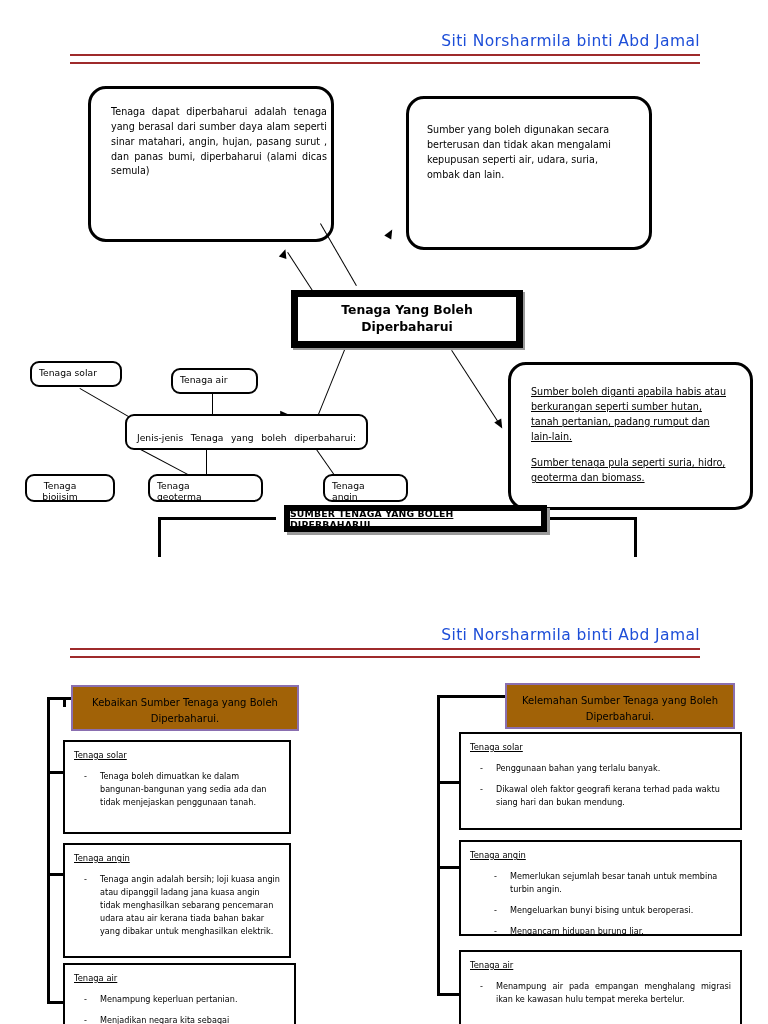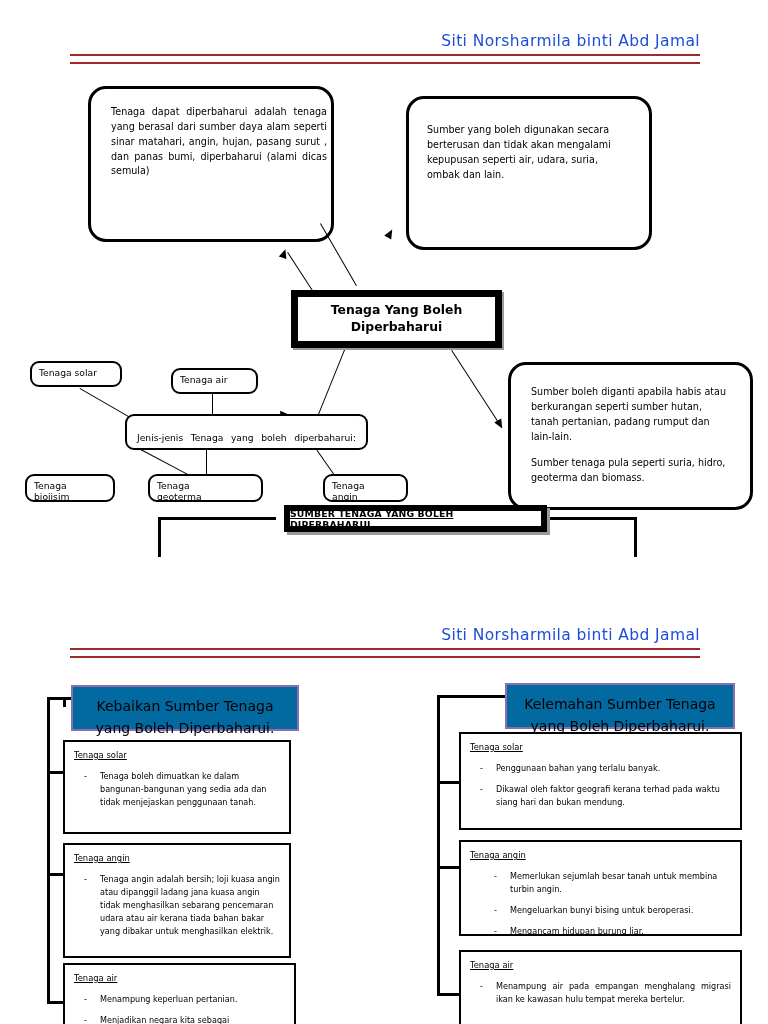--- a/index.html
+++ b/index.html
@@ -120,24 +120,24 @@
     border-left: 4px solid transparent;
     border-right: 4px solid transparent;
     border-bottom: 9px solid #000000;
     z-index: 2;
   }
 
   
   .purplebox {
     position: absolute;
     box-sizing: border-box;
-    background: #0369a1;
+    background: #a16207;
     border: 2px solid #8a6fb0;
     text-align: center;
-    font-size: 14px;
+    font-size: 10px;
     line-height: 1.6;
     padding: 8px 6px;
     font-family: "DejaVu Sans", sans-serif;
     z-index: 5;
   }
   .blkbox {
     position: absolute;
     box-sizing: border-box;
     background: #ffffff;
     border: 2.5px solid #000000;
@@ -198,50 +198,50 @@
   <div class="rbox plain" style="left:406px; top:96px; width:246px; height:154px; padding:24px 18px 0 18px;">
     <span class="txt">Sumber yang boleh digunakan secara berterusan dan tidak akan mengalami kepupusan seperti air, udara, suria, ombak dan lain.</span>
   </div>
 
   <div class="line" style="left:288px; top:252px; width:70px; transform:rotate(57deg);"></div>
   <div class="arrowhead" style="left:280px; top:249px; transform:rotate(18deg);"></div>
 
   <div class="line" style="left:356px; top:286px; width:72px; transform:rotate(-120deg);"></div>
   <div class="arrowhead" style="left:386px; top:229px; transform:rotate(30deg);"></div>
 
-  <div class="centerbox" style="left:291px; top:290px; width:211px; height:58px;text-align:center;">
+  <div class="centerbox" style="left:291px; top:290px; width:232px; height:58px;text-align:center;">
     <div>
       <div>Tenaga Yang Boleh</div>
       <div>Diperbaharui</div>
     </div>
   </div>
 
   <div class="line" style="left:345px; top:350px; width:78px; transform:rotate(112deg);"></div>
   <div class="arrowhead" style="left:278px; top:412px; transform:rotate(204deg);"></div>
 
   <div class="line" style="left:452px; top:350px; width:90px; transform:rotate(57deg);"></div>
   <div class="arrowhead" style="left:496px; top:420px; transform:rotate(150deg);"></div>
 
-  <div class="rbox plain" style="left:508px; top:362px; width:245px; height:148px; padding:20px 18px 0 20px;">
+  <div class="rbox plain" style="left:508px; top:362px; width:245px; height:148px; padding:20px 18px 0 20px;text-decoration:underline;">
     <span class="txt" style="display:block;">Sumber boleh diganti apabila habis atau berkurangan seperti sumber hutan, tanah pertanian, padang rumput dan lain-lain.</span>
     <span class="txt" style="display:block; margin-top:12px;">Sumber tenaga pula seperti suria, hidro, geoterma dan biomass.</span>
   </div>
 
   <div class="minibox" style="left:125px; top:414px; width:243px; height:34px; padding:16px 10px;">
     <span style="display:block; text-align:justify; text-align-last:justify;">Jenis-jenis Tenaga yang boleh diperbaharui:</span>
   </div>
 
   <div class="minibox" style="left:30px; top:361px; width:92px; height:26px;">
     <span>Tenaga solar</span>
   </div>
   <div class="minibox" style="left:171px; top:368px; width:87px; height:26px;">
     <span>Tenaga air</span>
   </div>
   <div class="minibox" style="left:25px; top:474px; width:90px; height:28px;">
-    <span style="display:block; width:52px; line-height:1.2;">Tenaga biojisim</span>
+    <span style="display:block; width:52px; line-height:1.2;text-align:center;">Tenaga biojisim</span>
   </div>
   <div class="minibox" style="left:148px; top:474px; width:115px; height:28px;">
     <span style="display:block; width:56px; line-height:1.2;">Tenaga geoterma</span>
   </div>
   <div class="minibox" style="left:323px; top:474px; width:85px; height:28px;">
     <span style="display:block; width:50px; line-height:1.2;">Tenaga angin</span>
   </div>
 
   <div class="line" style="left:80px; top:388px; width:62px; transform:rotate(30deg);"></div>
   <div class="line" style="left:213px; top:394px; width:21px; transform:rotate(90deg);"></div>

